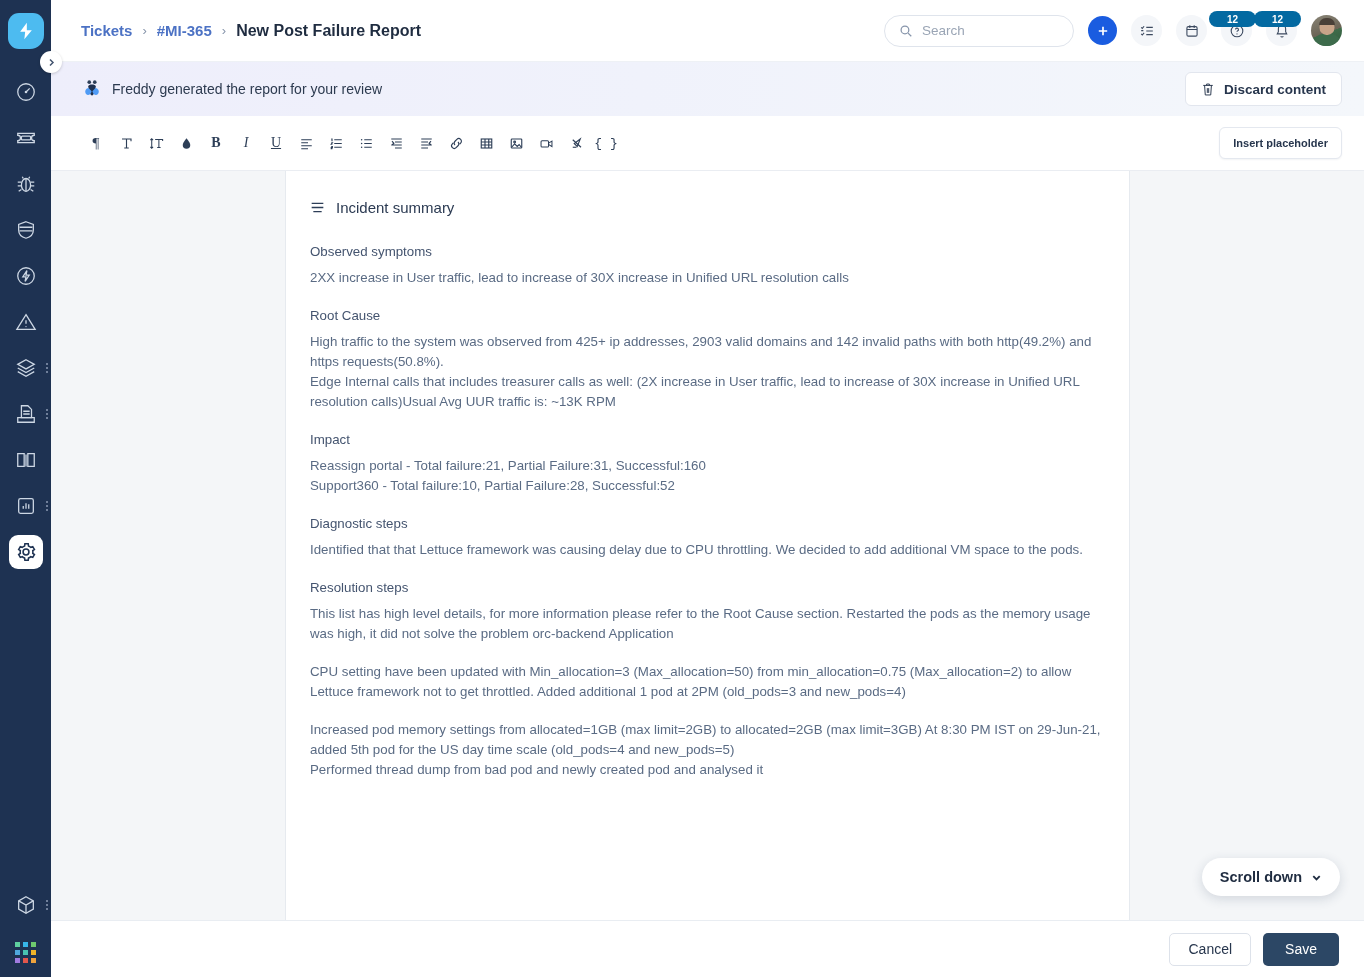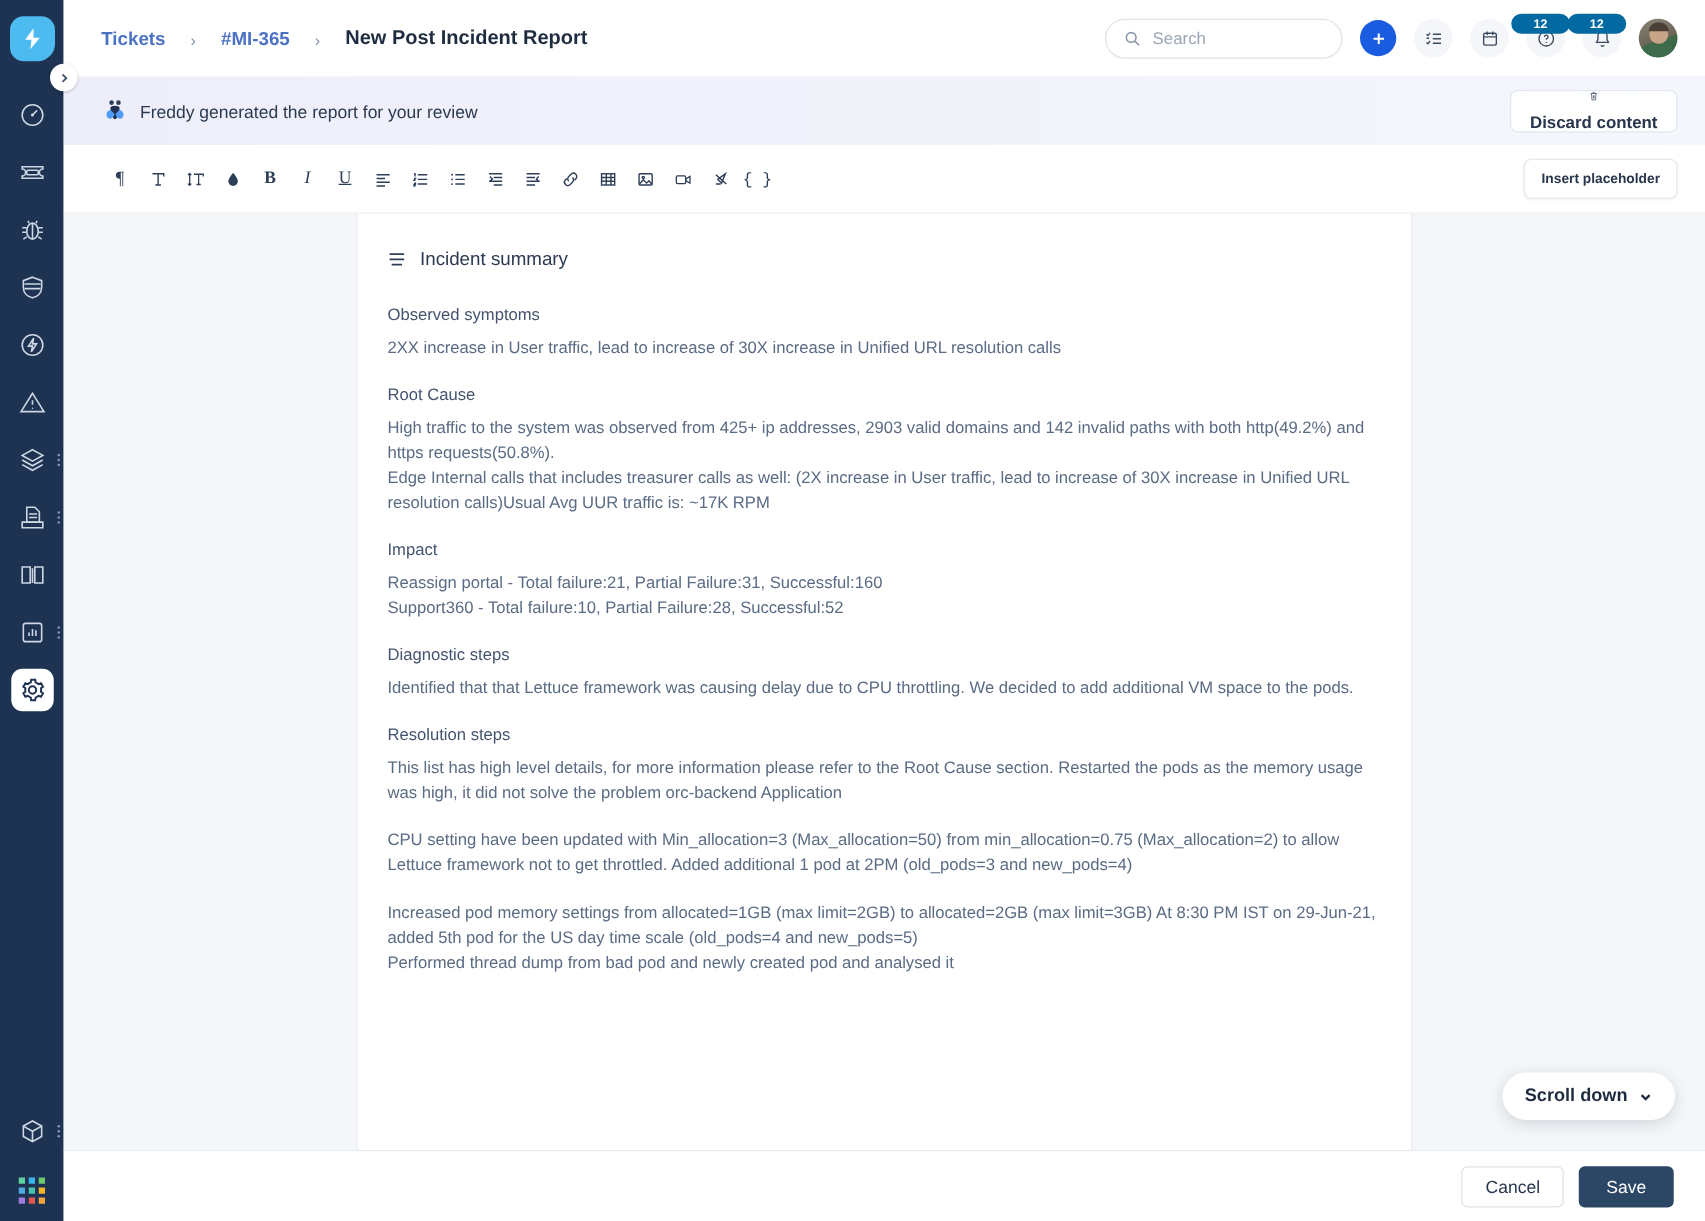--- a/index.html
+++ b/index.html
@@ -58,21 +58,21 @@
 
   
   .main { flex: 1; height: 977px; display: flex; flex-direction: column; position: relative; background:#fff; }
 
   
   .topbar {
     height: 62px; flex: 0 0 62px; background: #fff;
     display: flex; align-items: center; padding: 0 22px 0 30px;
     border-bottom: 1px solid #eef1f5;
   }
-  .crumbs { display: flex; align-items: flex-end; gap: 20px; font-size: 15px; }
+  .crumbs { display: flex; align-items: center; gap: 10px; font-size: 15px; }
   .crumb-link { color: #4c72c4; cursor: pointer; font-weight: 600; }
   .crumb-sep { color: #8795ab; font-size: 13px; }
   .crumb-current { color: #1f2c40; font-weight: 700; font-size: 16px; }
   .top-right { margin-left: auto; display: flex; align-items: center; gap: 14px; }
   .search-box {
     width: 190px; height: 32px; border: 1px solid #dfe4ec; border-radius: 17px;
     display: flex; align-items: center; gap: 9px; padding: 0 14px; cursor: text;
   }
   .search-box svg { width: 14px; height: 14px; stroke: #8795ab; stroke-width: 1.8; fill: none; }
   .search-ph { color: #9aa5b5; font-size: 13.5px; }
@@ -113,21 +113,21 @@
   .banner {
     height: 54px; flex: 0 0 54px;
     background: linear-gradient(90deg, #eeeefb 0%, #f0f2fb 45%, #f4f7fb 100%);
     display: flex; align-items: center; padding: 0 22px 0 30px;
   }
   .freddy-ico { width: 22px; height: 22px; position: relative; margin-right: 9px; }
   .banner-text { font-size: 14px; color: #2c3a4f; }
   .discard-btn {
     margin-left: auto; height: 34px; background: #fff; border: 1px solid #e2e6ee; border-radius: 6px;
     display: flex; align-items: center; gap: 9px; padding: 0 15px; cursor: pointer;
-    font-size: 13.5px; color: #27364d; font-weight: 600; flex-direction: column;
+    font-size: 13.5px; color: #27364d; font-weight: 600;
   }
   .discard-btn svg { width: 14px; height: 15px; stroke: #27364d; stroke-width: 1.4; fill: none; }
 
   
   .toolbar {
     height: 55px; flex: 0 0 55px; background: #fff; display: flex; align-items: center;
     padding: 0 22px 0 30px; border-bottom: 1px solid #eaedf2;
   }
   .tb-strip { display: flex; align-items: center; gap: 0px; }
   .tb-btn {
@@ -330,21 +330,21 @@
   </div>
 
   <div class="main">
 
     <div class="topbar">
       <div class="crumbs">
         <span class="crumb-link">Tickets</span>
         <span class="crumb-sep">›</span>
         <span class="crumb-link">#MI-365</span>
         <span class="crumb-sep">›</span>
-        <span class="crumb-current">New Post Incident Report</span>
+        <span class="crumb-current">New Post Failure Report</span>
       </div>
 
       <div class="top-right">
         <div class="search-box">
           <svg viewBox="0 0 20 20">
             <circle cx="8.5" cy="8.5" r="5.5"></circle>
               <path d="M13 13 L17.5 17.5"></path>
           </svg>
           <span class="search-ph">Search</span>
         </div>
@@ -517,21 +517,21 @@
               <path d="M2 4h14M2 9h14M4 14h10"></path>
             </svg>
           <span class="sec-title">Incident summary</span>
         </div>
 
         <div class="h-lbl" style="padding-top:4px">Observed symptoms</div>
         <p class="para">2XX increase in User traffic, lead to increase of 30X increase in Unified URL resolution calls</p>
 
         <div class="h-lbl">Root Cause</div>
         <p class="para">High traffic to the system was observed from 425+ ip addresses, 2903 valid domains and 142 invalid paths with both http(49.2%) and https requests(50.8%).</p>
-        <p class="para">Edge Internal calls that includes treasurer calls as well: (2X increase in User traffic, lead to increase of 30X increase in Unified URL resolution calls)Usual Avg UUR traffic is: ~17K RPM</p>
+        <p class="para">Edge Internal calls that includes treasurer calls as well: (2X increase in User traffic, lead to increase of 30X increase in Unified URL resolution calls)Usual Avg UUR traffic is: ~13K RPM</p>
 
         <div class="h-lbl">Impact</div>
         <p class="para">Reassign portal - Total failure:21, Partial Failure:31, Successful:160</p>
         <p class="para">Support360 - Total failure:10, Partial Failure:28, Successful:52</p>
 
         <div class="h-lbl">Diagnostic steps</div>
         <p class="para">Identified that that Lettuce framework was causing delay due to CPU throttling. We decided to add additional VM space to the pods.</p>
 
         <div class="h-lbl">Resolution steps</div>
         <p class="para">This list has high level details, for more information please refer to the Root Cause section. Restarted the pods as the memory usage was high, it did not solve the problem orc-backend Application</p>

